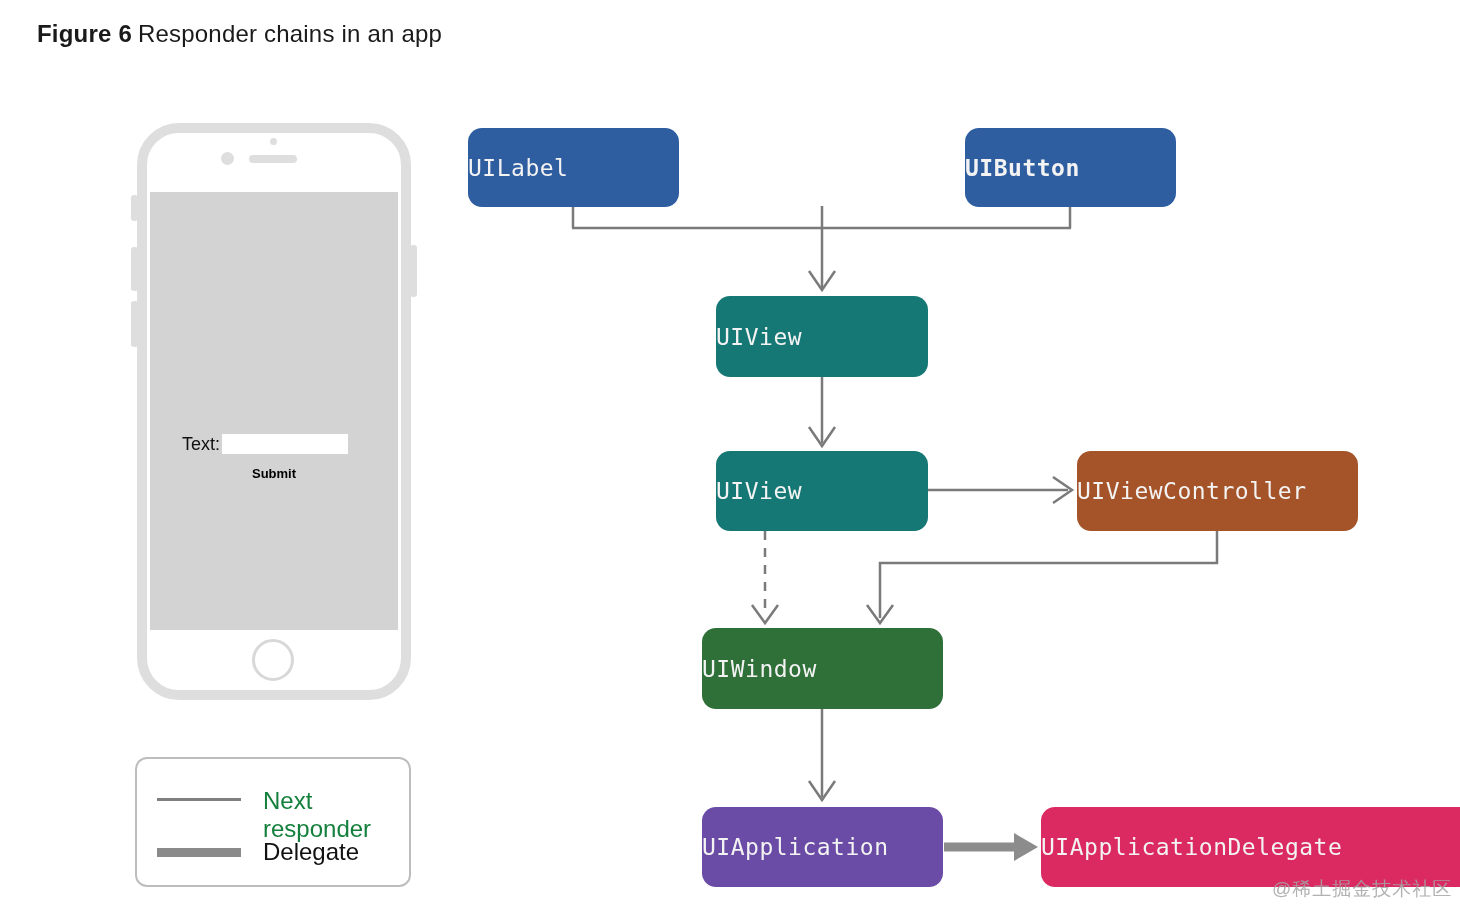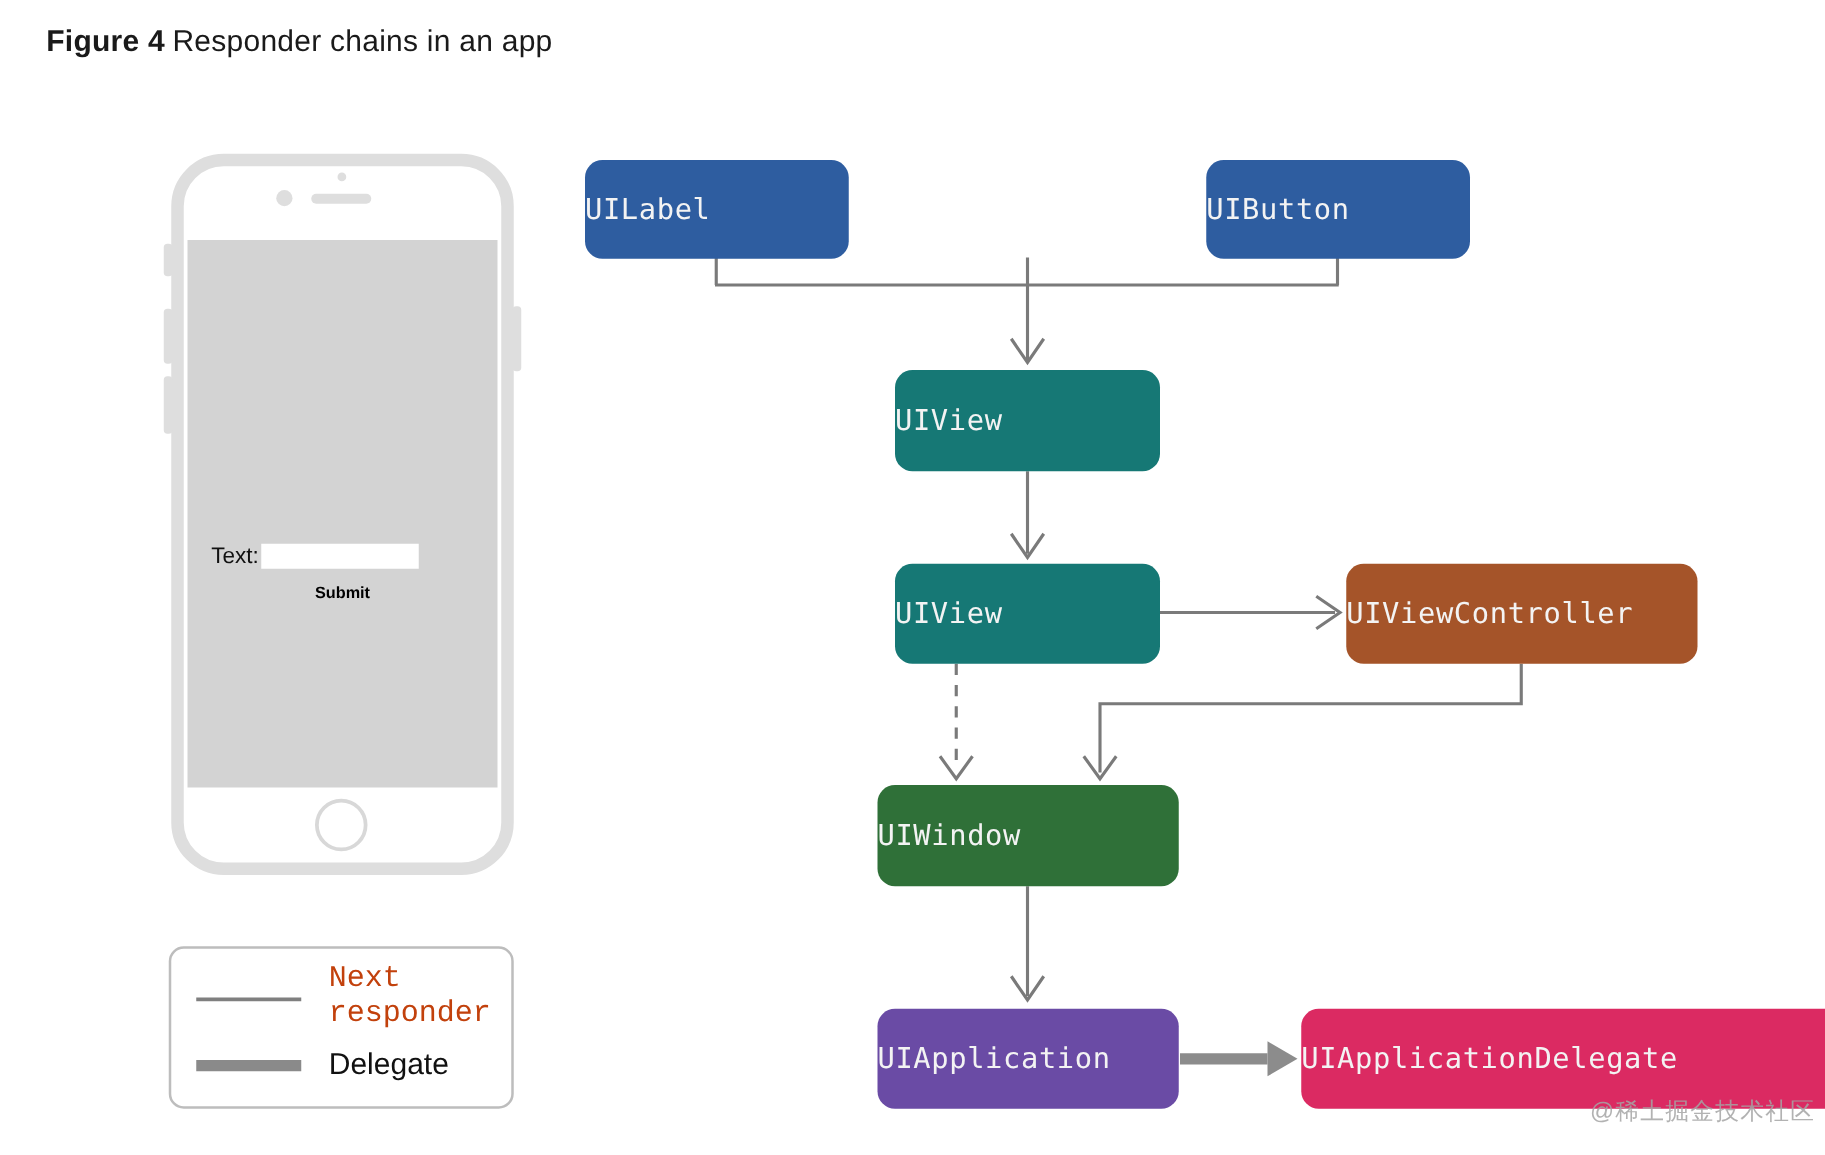--- a/index.html
+++ b/index.html
@@ -59,22 +59,22 @@
     background: #ffffff;
   }
   .side-btn { position: absolute; background: #dedede; border-radius: 3px; }
   .side-btn.l1 { left: -6px; top: 72px;  width: 7px; height: 26px; }
   .side-btn.l2 { left: -6px; top: 124px; width: 7px; height: 44px; }
   .side-btn.l3 { left: -6px; top: 178px; width: 7px; height: 46px; }
   .side-btn.r1 { right: -6px; top: 122px; width: 7px; height: 52px; }
 
   .screen-form { position: absolute; left: 0; top: 0; width: 100%; height: 100%; }
   .text-row {
-    position: absolute; left: 19px; top: 242px;
-    display: flex; align-items: center;
+    position: absolute; left: 32px; top: 242px;
+    display: flex; align-items: flex-start;
   }
   .text-label {
     font-size: 18px; color: #111111;
     margin-right: 2px;
   }
   .mock-input {
     width: 126px; height: 20px;
     background: #ffffff; border: none;
     font-size: 14px; font-family: "Liberation Sans", sans-serif;
   }
@@ -98,23 +98,23 @@
   }
   .legend-line-thin {
     position: absolute; left: 20px; top: 39px;
     width: 84px; height: 3px; background: #7f7f7f;
   }
   .legend-line-thick {
     position: absolute; left: 20px; top: 89px;
     width: 84px; height: 9px; background: #8a8a8a;
   }
   .legend-label-1 {
-    position: absolute; left: 126px; top: 11px;
+    position: absolute; left: 126px; top: 28px;
     width: 140px;
-    font-size: 24px; line-height: 28px; color: #c2410c; font-family: Liberation Mono, monospace;
+    font-size: 24px; line-height: 28px; color: #15803d;
   }
   .legend-label-2 {
     position: absolute; left: 126px; top: 79px;
     font-size: 24px; color: #111111;
   }
 
   
   .node {
     position: absolute;
     border-radius: 14px;
@@ -145,21 +145,21 @@
     z-index: 5;
     text-align: center;
   }
 </style>
 </head>
 <body>
 
 <div class="page">
 
   <div class="fig-title">
-    <span class="fig-label">Figure 4</span><span class="fig-text">Responder chains in an app</span>
+    <span class="fig-label">Figure 6</span><span class="fig-text">Responder chains in an app</span>
   </div>
 
   <div class="phone">
     <div class="phone-frame"></div>
     <div class="side-btn l1"></div>
     <div class="side-btn l2"></div>
     <div class="side-btn l3"></div>
     <div class="side-btn r1"></div>
     <div class="phone-dot-tiny"></div>
     <div class="phone-camera"></div>
@@ -203,21 +203,21 @@
     <path d="M822,709 V797" stroke-width="2.5" stroke="#7a7a7a"></path>
     <path d="M809,781 L822,800 L835,781" stroke-width="2.5" stroke="#7a7a7a"></path>
 
     <path d="M944,847 H1014" stroke-width="9" stroke="#8c8c8c"></path>
     <path d="M1014,833 L1038,847 L1014,861 Z" stroke="none" fill="#8c8c8c"></path>
   </svg>
 
   <div class="node n-uilabel" style="background-color: rgb(46, 93, 160);">
     <span>UILabel</span>
   </div>
-  <div class="node n-uibutton" style="background-color: rgb(46, 93, 160);">
+  <div class="node n-uibutton" style="background-color: rgb(46, 93, 160); font-weight: bold;">
     <span>UIButton</span>
   </div>
   <div class="node n-uiview1" style="background-color: rgb(22, 120, 117);">
     <span>UIView</span>
   </div>
   <div class="node n-uiview2" style="background-color: rgb(22, 120, 117);">
     <span>UIView</span>
   </div>
   <div class="node n-uiviewcontroller" style="background-color: rgb(165, 84, 41);">
     <span>UIViewController</span>

